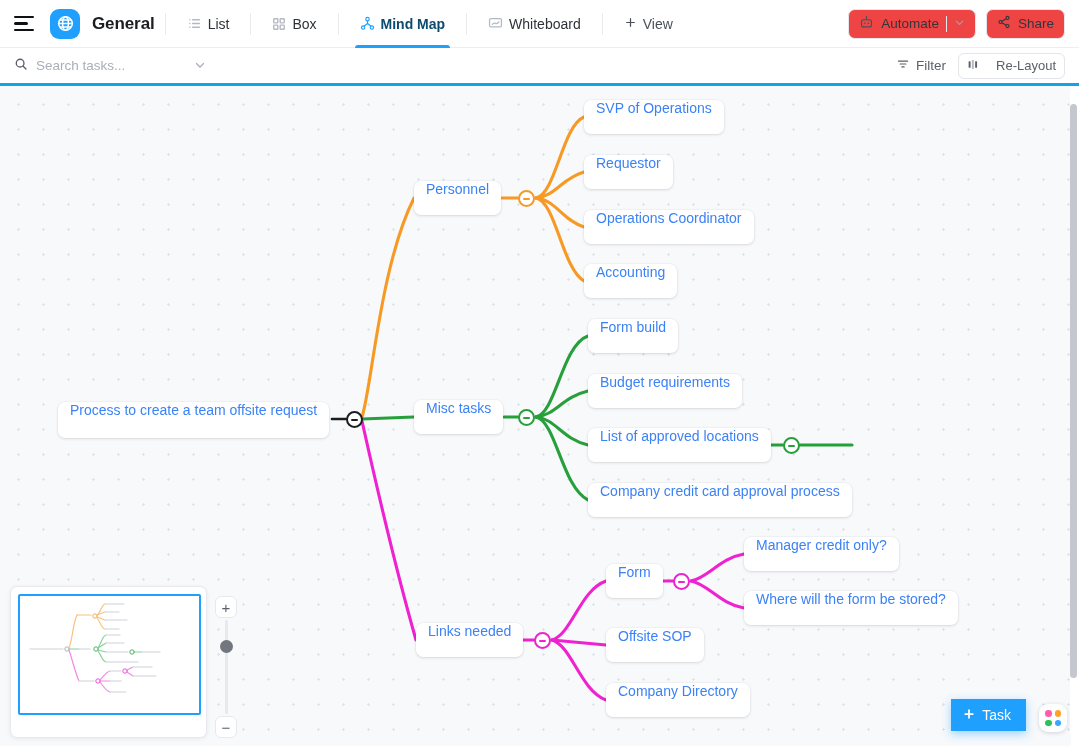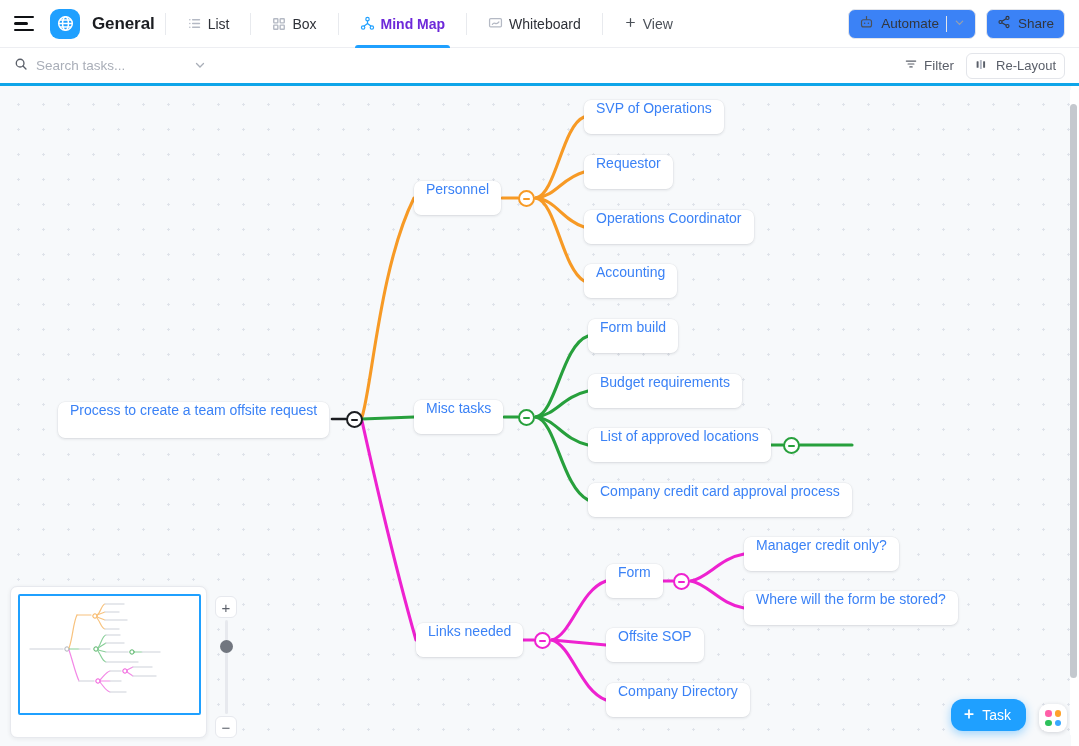--- a/index.html
+++ b/index.html
@@ -33,33 +33,33 @@
   }
   .vdiv { width: 1px; height: 22px; background: #e8eaee; margin: 0 10px; }
 
   .tabs { display: flex; align-items: center; height: 48px; }
   .tab {
     display: flex; align-items: center; gap: 6px; height: 48px;
     padding: 0 11px; font-size: 14px; color: #2e3138; cursor: pointer;
     position: relative;
   }
   .tab .ico { display: flex; align-items: center; color: #b4b9c4; }
-  .tab.active { color: #6d28d9; font-weight: bold; }
+  .tab.active { color: #0c4a6e; font-weight: bold; }
   .tab.active .ico { color: #1fa0ff; }
   .tab.active::after {
     content: ""; position: absolute; left: 6px; right: 6px; bottom: 0;
     height: 3px; background: #1fa0ff; border-radius: 3px 3px 0 0;
   }
   .tab-add { display: flex; gap: 6px; font-size: 14px;
     color: #4b5058; padding: 0 11px; cursor: pointer; }
 
   .hdr-right { margin-left: auto; display: flex; align-items: center; gap: 10px; }
   .btn-outline {
     display: flex; align-items: center; gap: 7px; height: 30px; padding: 0 10px;
-    border: 1px solid #e3e5ea; border-radius: 7px; background: #3b82f6;
+    border: 1px solid #e3e5ea; border-radius: 7px; background: #ef4444;
     font-size: 13.5px; color: #32363d; cursor: pointer;
   }
   .btn-outline .sep { width: 1px; height: 16px; background: #e3e5ea; }
   .caret { color: #9aa0ab; font-size: 11px; }
 
   
   .toolbar {
     position: absolute; top: 48px; left: 0; width: 1079px; height: 38px;
     background: #fff; border-bottom: 3px solid #0ea5e9;
     display: flex; align-items: center; padding: 0 14px;
@@ -67,21 +67,21 @@
   .search-wrap { display: flex; align-items: center; gap: 8px; width: 210px; }
   .search-input {
     border: none; outline: none; font-size: 13.5px; color: #2e3138;
     width: 150px; background: transparent; font-family: "Liberation Sans", sans-serif;
   }
   .search-input::placeholder { color: #a9aeb8; }
   .tb-right { margin-left: auto; display: flex; align-items: center; gap: 12px; }
   .tb-item { display: flex; align-items: center; gap: 6px; font-size: 13.5px;
     color: #5a5f69; cursor: pointer; }
   .btn-relayout {
-    display: flex; align-items: center; gap: 8px; height: 26px; padding: 0 8px;
+    display: flex; align-items: center; gap: 16px; height: 26px; padding: 0 8px;
     border: 1px solid #e3e5ea; border-radius: 6px; background: #fff;
     font-size: 13px; color: #5a5f69; cursor: pointer;
   }
 
   
   .canvas {
     position: absolute; top: 86px; left: 0; width: 1071px; height: 660px;
     background-color: #f7f9fb;
     background-image: radial-gradient(#dfe3ea 1.05px, transparent 1.05px);
     background-size: 25px 25px; background-position: 6px 6px;
@@ -133,21 +133,21 @@
   }
   .zbtn.plus { top: 0; } .zbtn.minus { bottom: 0; }
   .ztrack { position: absolute; left: 10px; top: 24px; bottom: 24px; width: 2.5px;
     background: #e7e9ee; border-radius: 2px; cursor: pointer; }
   .zthumb { position: absolute; left: 4.5px; top: 44px; width: 13px; height: 13px;
     border-radius: 50%; background: #71767f; cursor: pointer; }
 
   
   .fab-task {
     position: absolute; right: 45px; bottom: 15px; height: 32px; padding: 0 15px 0 11px;
-    background: #1fa0ff; border-radius: 12px; color: #fff; font-size: 14px;
+    background: #1fa0ff; border-radius: 0; color: #fff; font-size: 14px;
     display: flex; align-items: center; gap: 6px; cursor: pointer;
     box-shadow: 0 3px 10px rgba(31,160,255,.42);
   }
   .fab-apps {
     position: absolute; right: 4px; bottom: 14px; width: 28px; height: 28px;
     background: #fff; border-radius: 9px; box-shadow: 0 1px 4px rgba(22,30,46,.17);
     display: grid; grid-template-columns: 1fr 1fr; gap: 3px;
     padding: 6px; cursor: pointer;
   }
   .fab-apps span { border-radius: 50%; display: block; }

